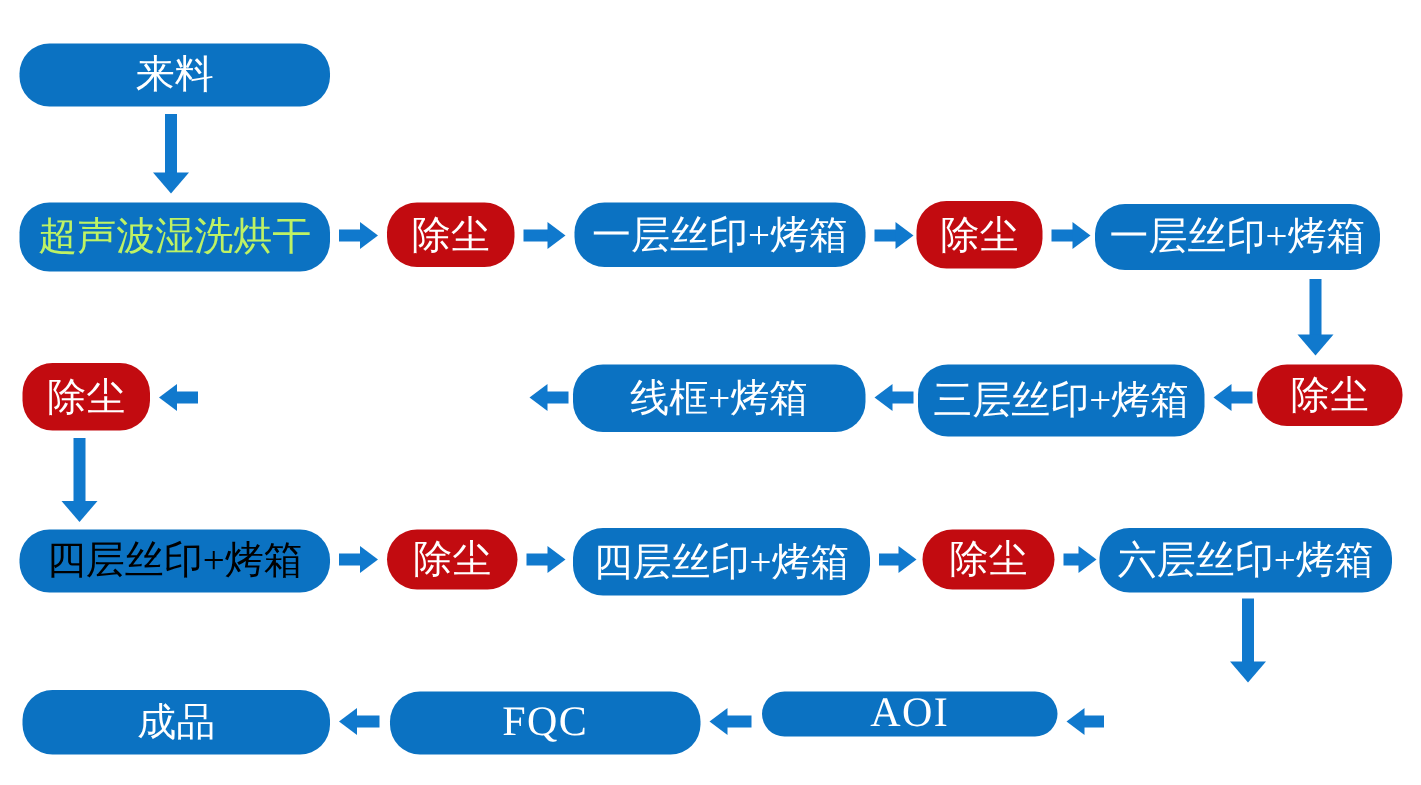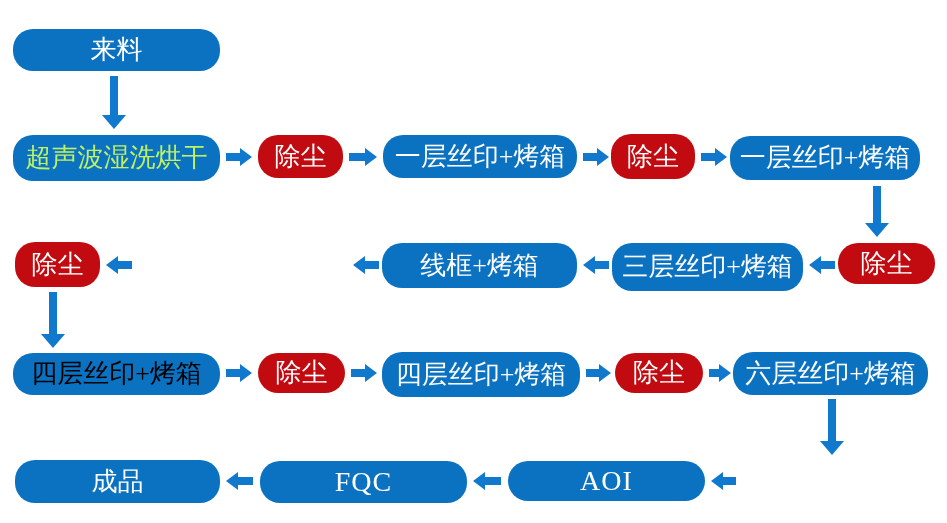--- a/index.html
+++ b/index.html
@@ -101,21 +101,21 @@
     </div>
     <div class="flow-node process" style="left: 382px; top: 352px; width: 198px; height: 45px; color: rgb(255, 255, 255);">
       <span class="node-label">四层丝印+烤箱</span>
     </div>
     <div class="flow-node clean" style="left: 615px; top: 353px; width: 88px; height: 40px; color: rgb(255, 255, 255);">
       <span class="node-label">除尘</span>
     </div>
     <div class="flow-node process" style="left: 733px; top: 352px; width: 195px; height: 43px; color: rgb(255, 255, 255);">
       <span class="node-label">六层丝印+烤箱</span>
     </div>
-    <div class="flow-node process latin" style="left: 508px; top: 461px; width: 197px; height: 40px; color: rgb(255, 255, 255);">
+    <div class="flow-node process latin" style="left: 508px; top: 461px; width: 197px; height: 30px; color: rgb(255, 255, 255);">
       <span class="node-label">AOI</span>
     </div>
     <div class="flow-node process latin" style="left: 260px; top: 461px; width: 207px; height: 42px; color: rgb(255, 255, 255);">
       <span class="node-label">FQC</span>
     </div>
     <div class="flow-node process" style="left: 15px; top: 460px; width: 205px; height: 43px; color: rgb(255, 255, 255);">
       <span class="node-label">成品</span>
     </div>
     <div class="arrow down" style="left: 102px; top: 76px; height: 53px;">
       <div class="shaft" style="height: 40px;"></div>

